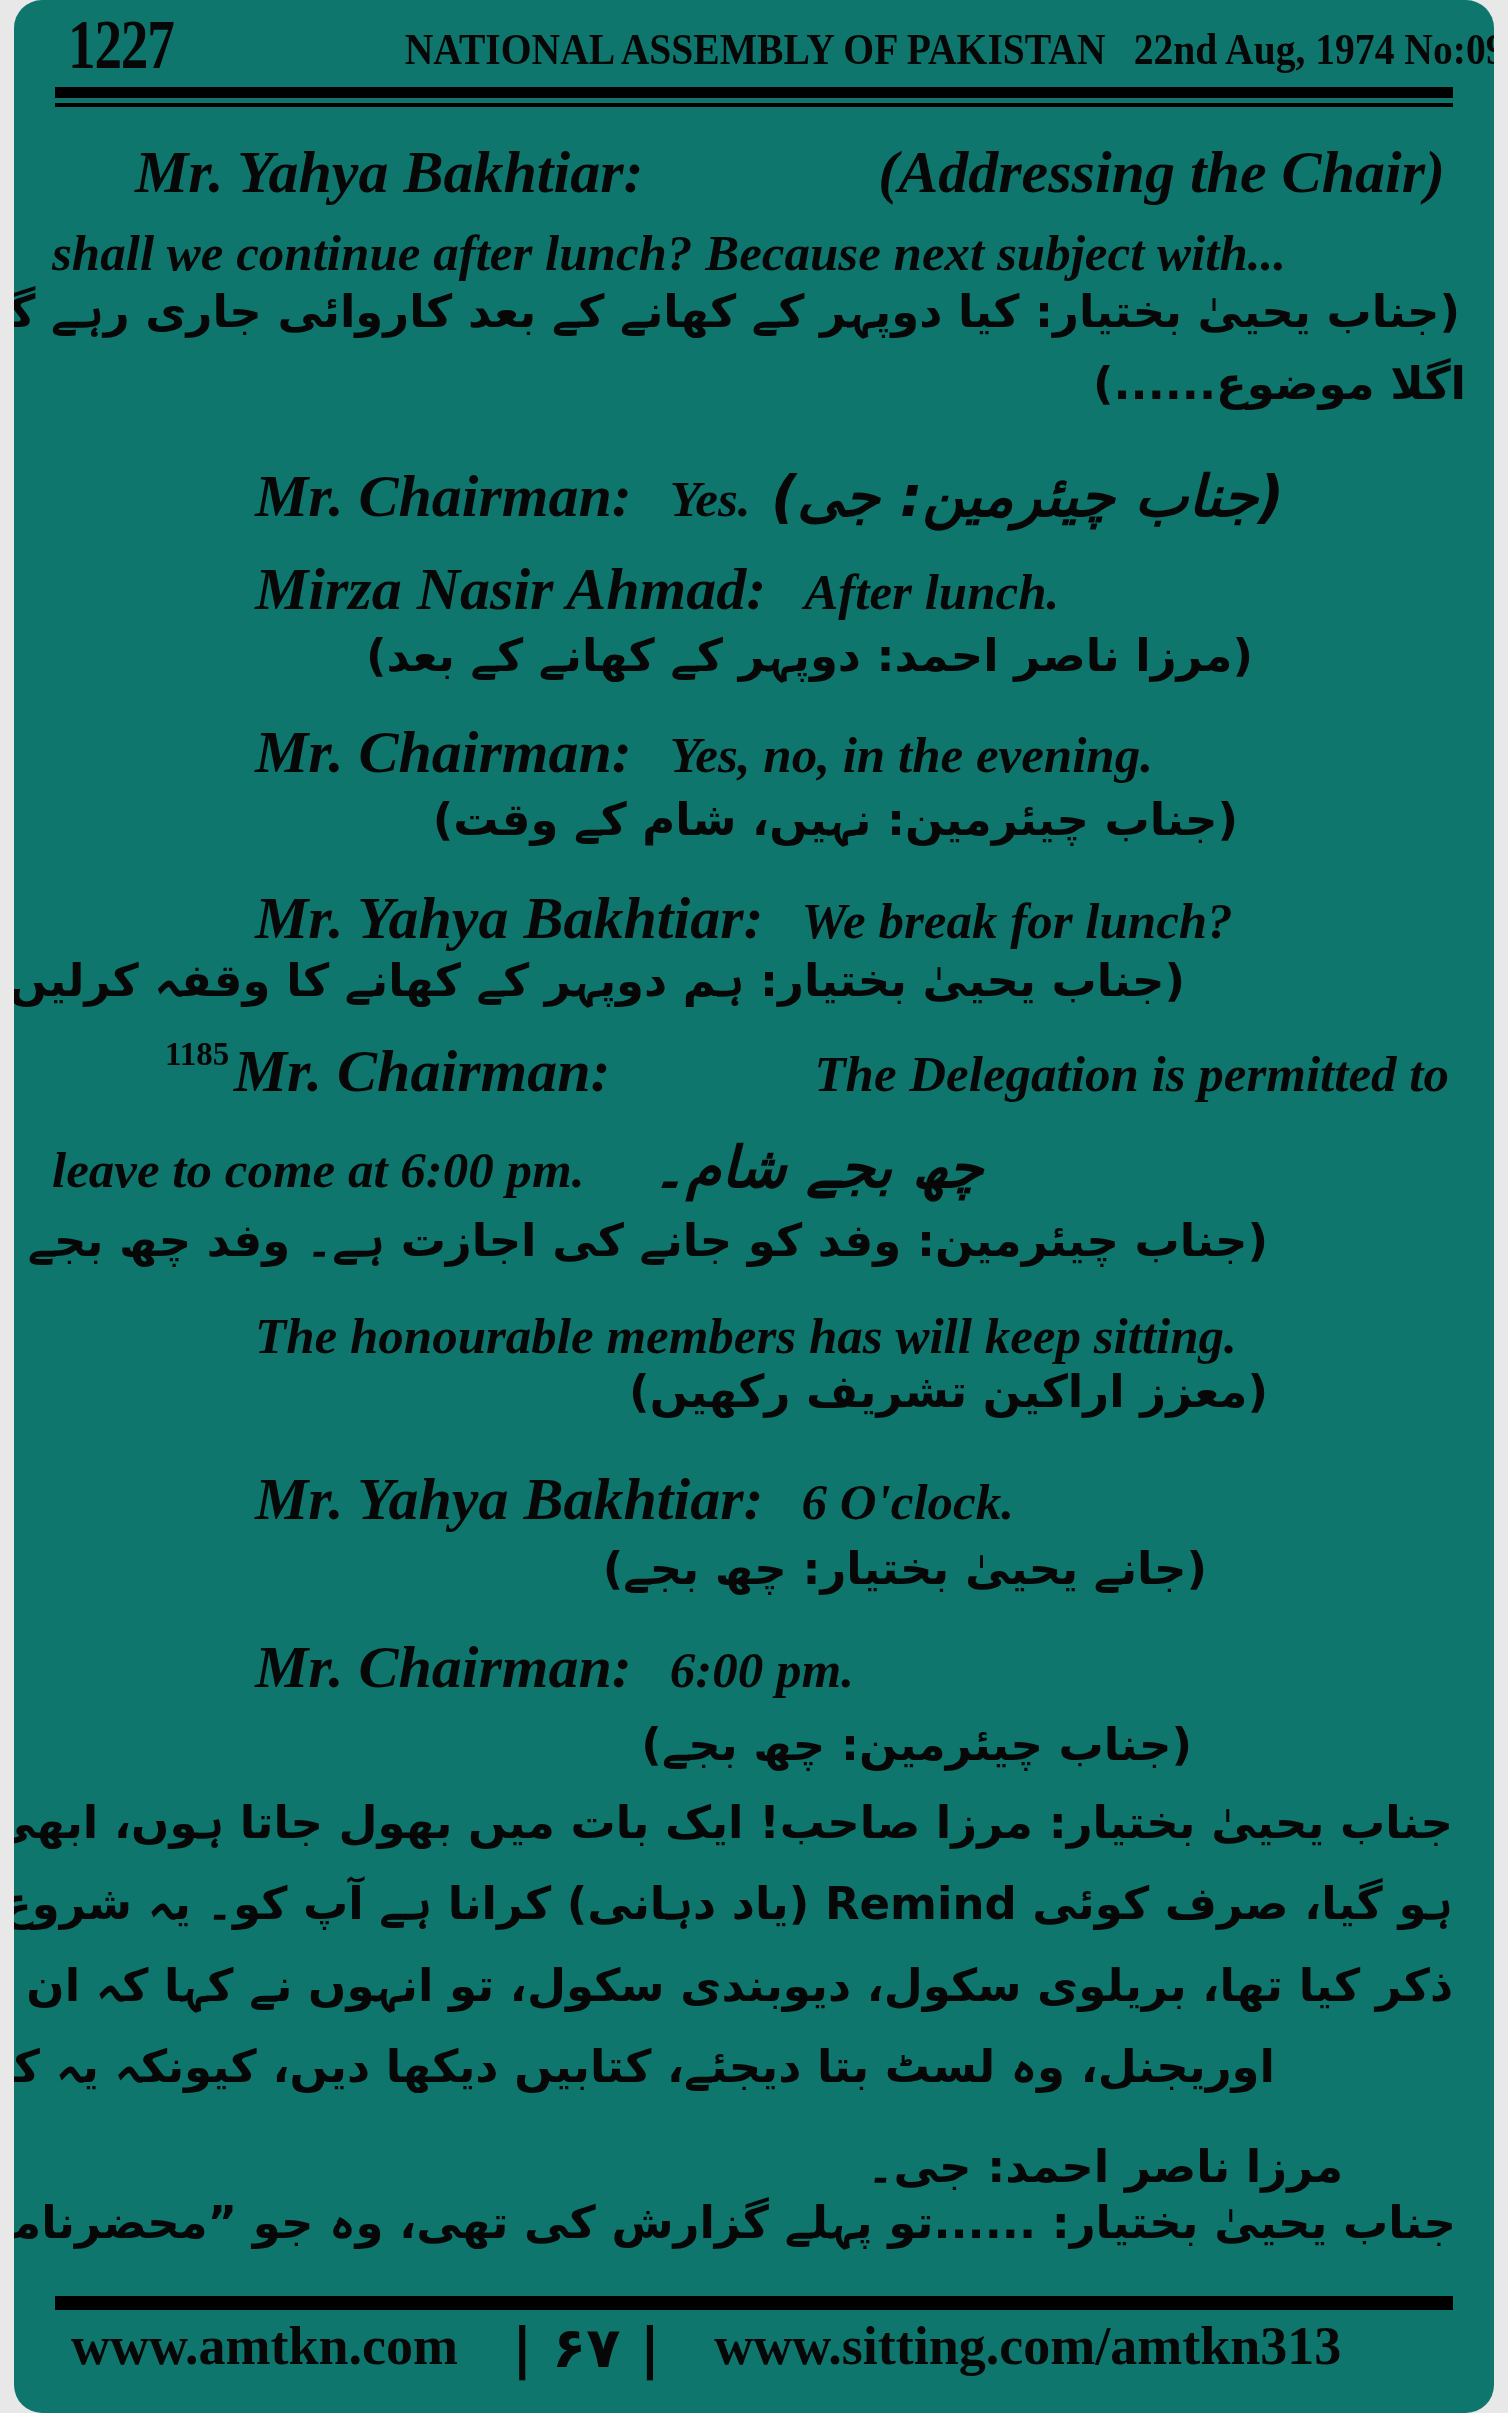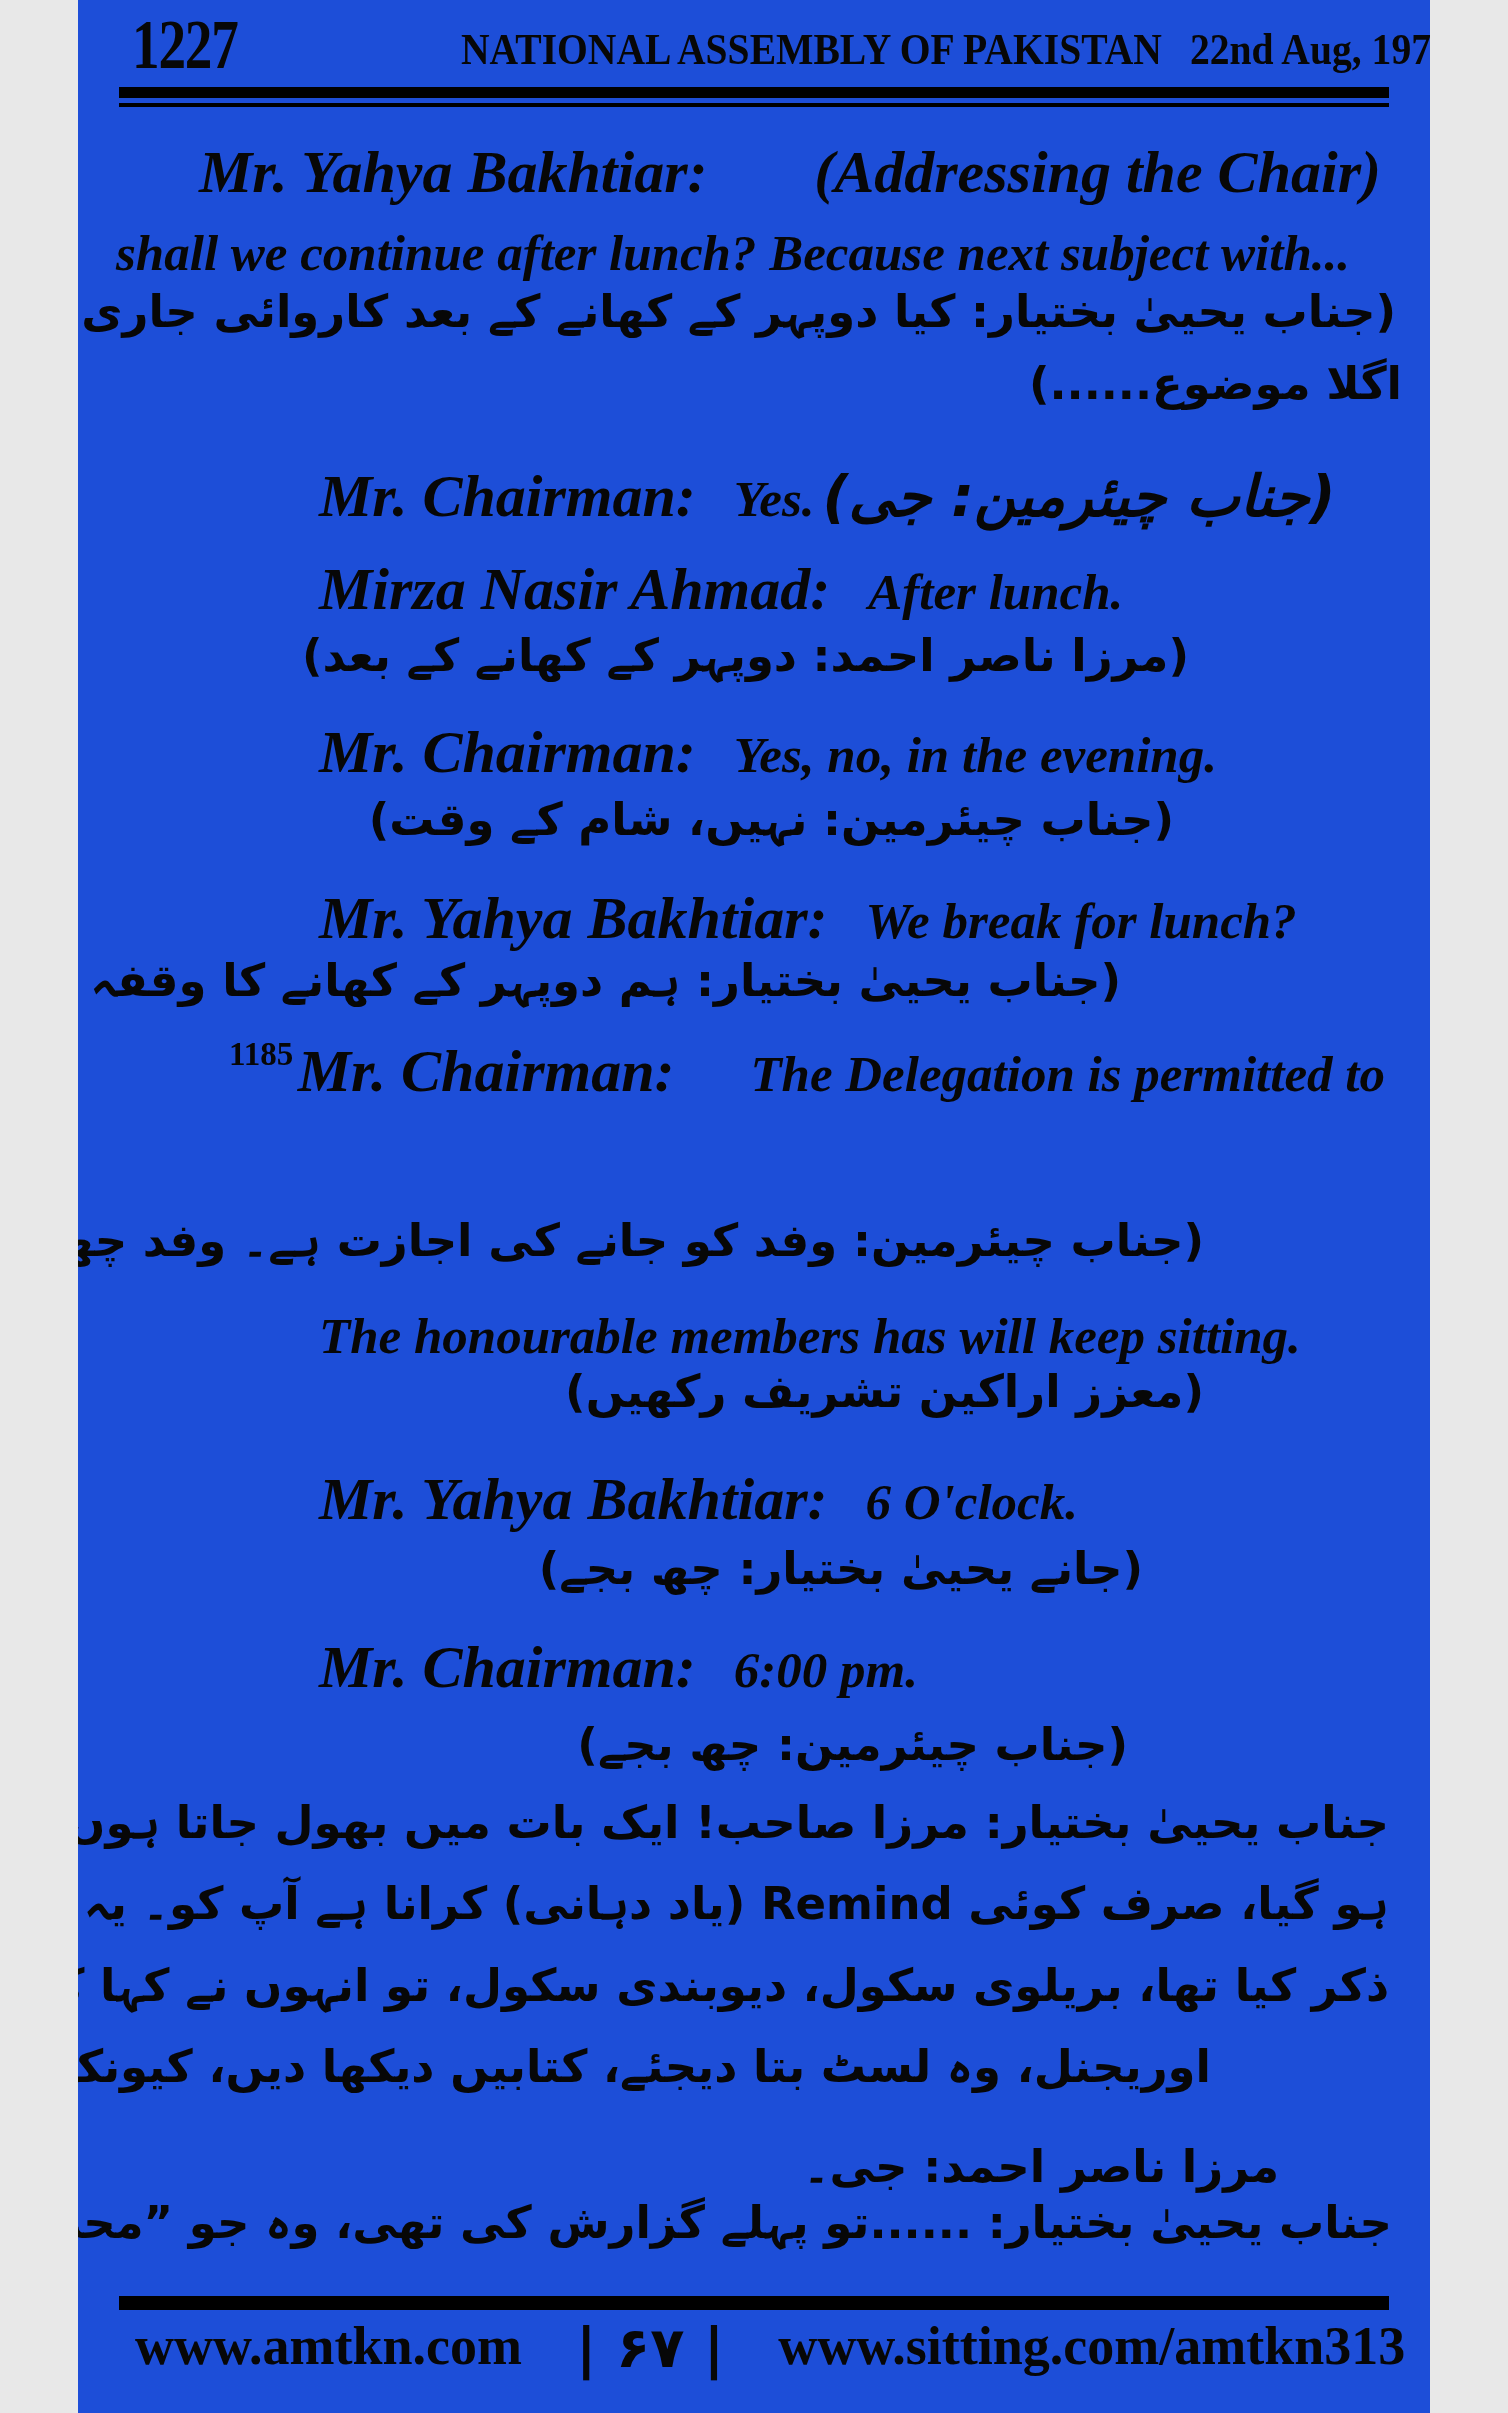--- a/index.html
+++ b/index.html
@@ -1,22 +1,23 @@
 <!DOCTYPE html>
 <html lang="en" style="font-size:12px"><head>
 <meta charset="utf-8">
 <style>
   html,body{margin:0;padding:0;background:#e8e8e8;}
   .page{
     position:relative;
-    width:1352px;height:2413px;
+    width:1480px;height:2413px;
     margin:0 auto;
-    background:#1d4ed8;
+    background:#0f766e;
     color:#070707;
     overflow:hidden;
+    border-radius:28px;
   }
   .abs{position:absolute;left:0;right:0;}
   
   .page-number{
     position:absolute;left:54px;top:10.6px;
     font-family:"Liberation Serif",serif;font-weight:bold;
     font-size:69px;line-height:1;
     transform:scaleX(0.8);transform-origin:left top;
     letter-spacing:-1.5px;
   }
@@ -129,20 +130,24 @@
   </div>
   <div class="abs ur ur-right" style="top:947px;padding-right:309px;" lang="ur">(جناب یحییٰ بختیار: ہم دوپہر کے کھانے کا وقفہ کرلیں)</div>
 
   <div class="abs en row" style="top:1039px;padding-left:151px;padding-right:45px;">
     <span class="grp" style="column-gap:0;">
       <sup class="footnote">1185</sup>
       <span class="speaker">Mr. Chairman:</span>
     </span>
     <span class="entext">The Delegation is permitted to</span>
   </div>
+  <div class="abs en" style="top:1137px;padding-left:38px;display:flex;align-items:baseline;column-gap:68px;">
+    <span class="entext">leave to come at 6:00 pm.</span>
+    <span class="ur-inline" lang="ur">چھ بجے شام۔</span>
+  </div>
   <div class="abs ur ur-right" style="top:1207px;padding-right:226px;" lang="ur">(جناب چیئرمین: وفد کو جانے کی اجازت ہے۔ وفد چھ بجے شام واپس آئے گا)</div>
 
   <div class="abs en" style="top:1309px;padding-left:241px;">
     <span class="entext">The honourable members has will keep sitting.</span>
   </div>
   <div class="abs ur ur-right" style="top:1358px;padding-right:226px;" lang="ur">(معزز اراکین تشریف رکھیں)</div>
 
   <div class="abs en" style="top:1467px;padding-left:241px;">
     <span class="grp">
       <span class="speaker">Mr. Yahya Bakhtiar:</span>

